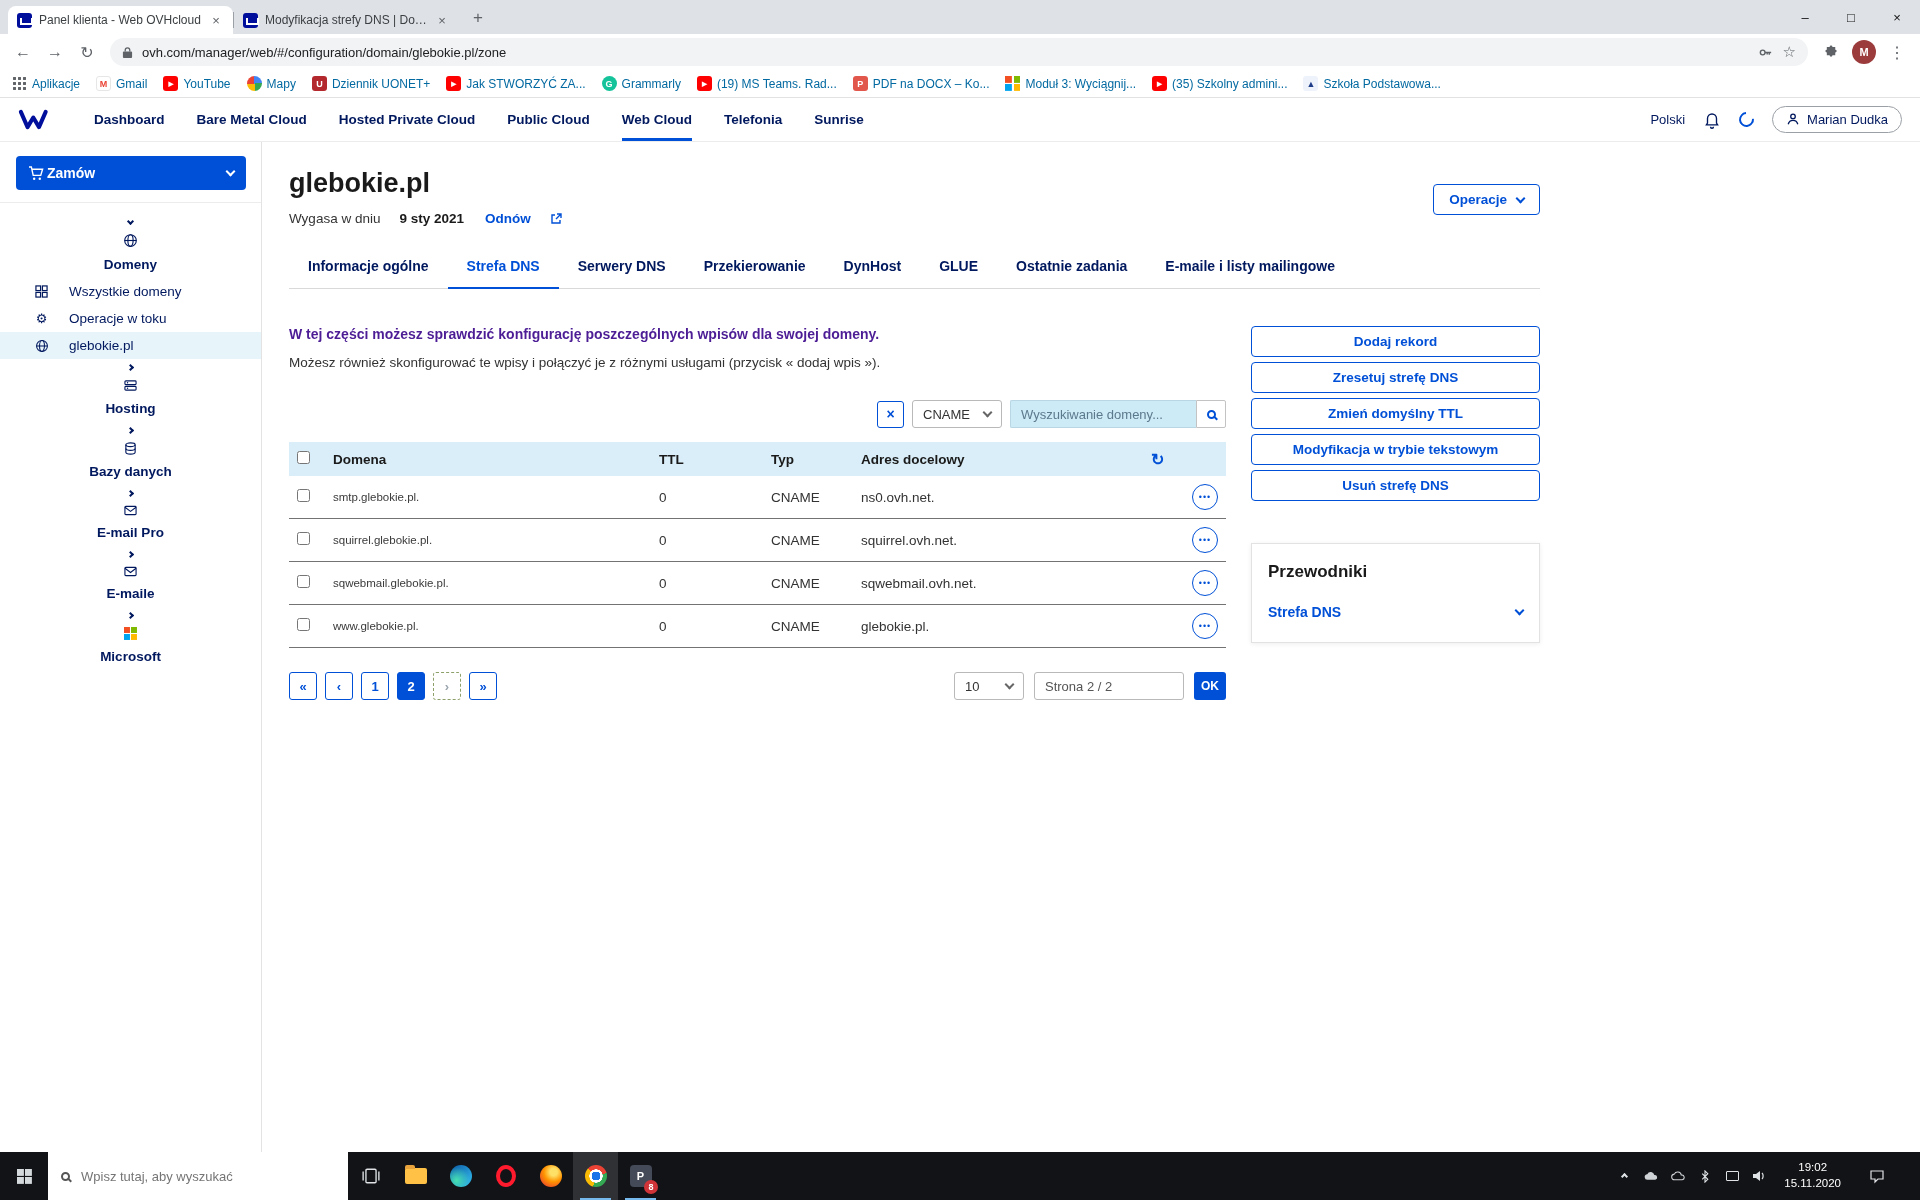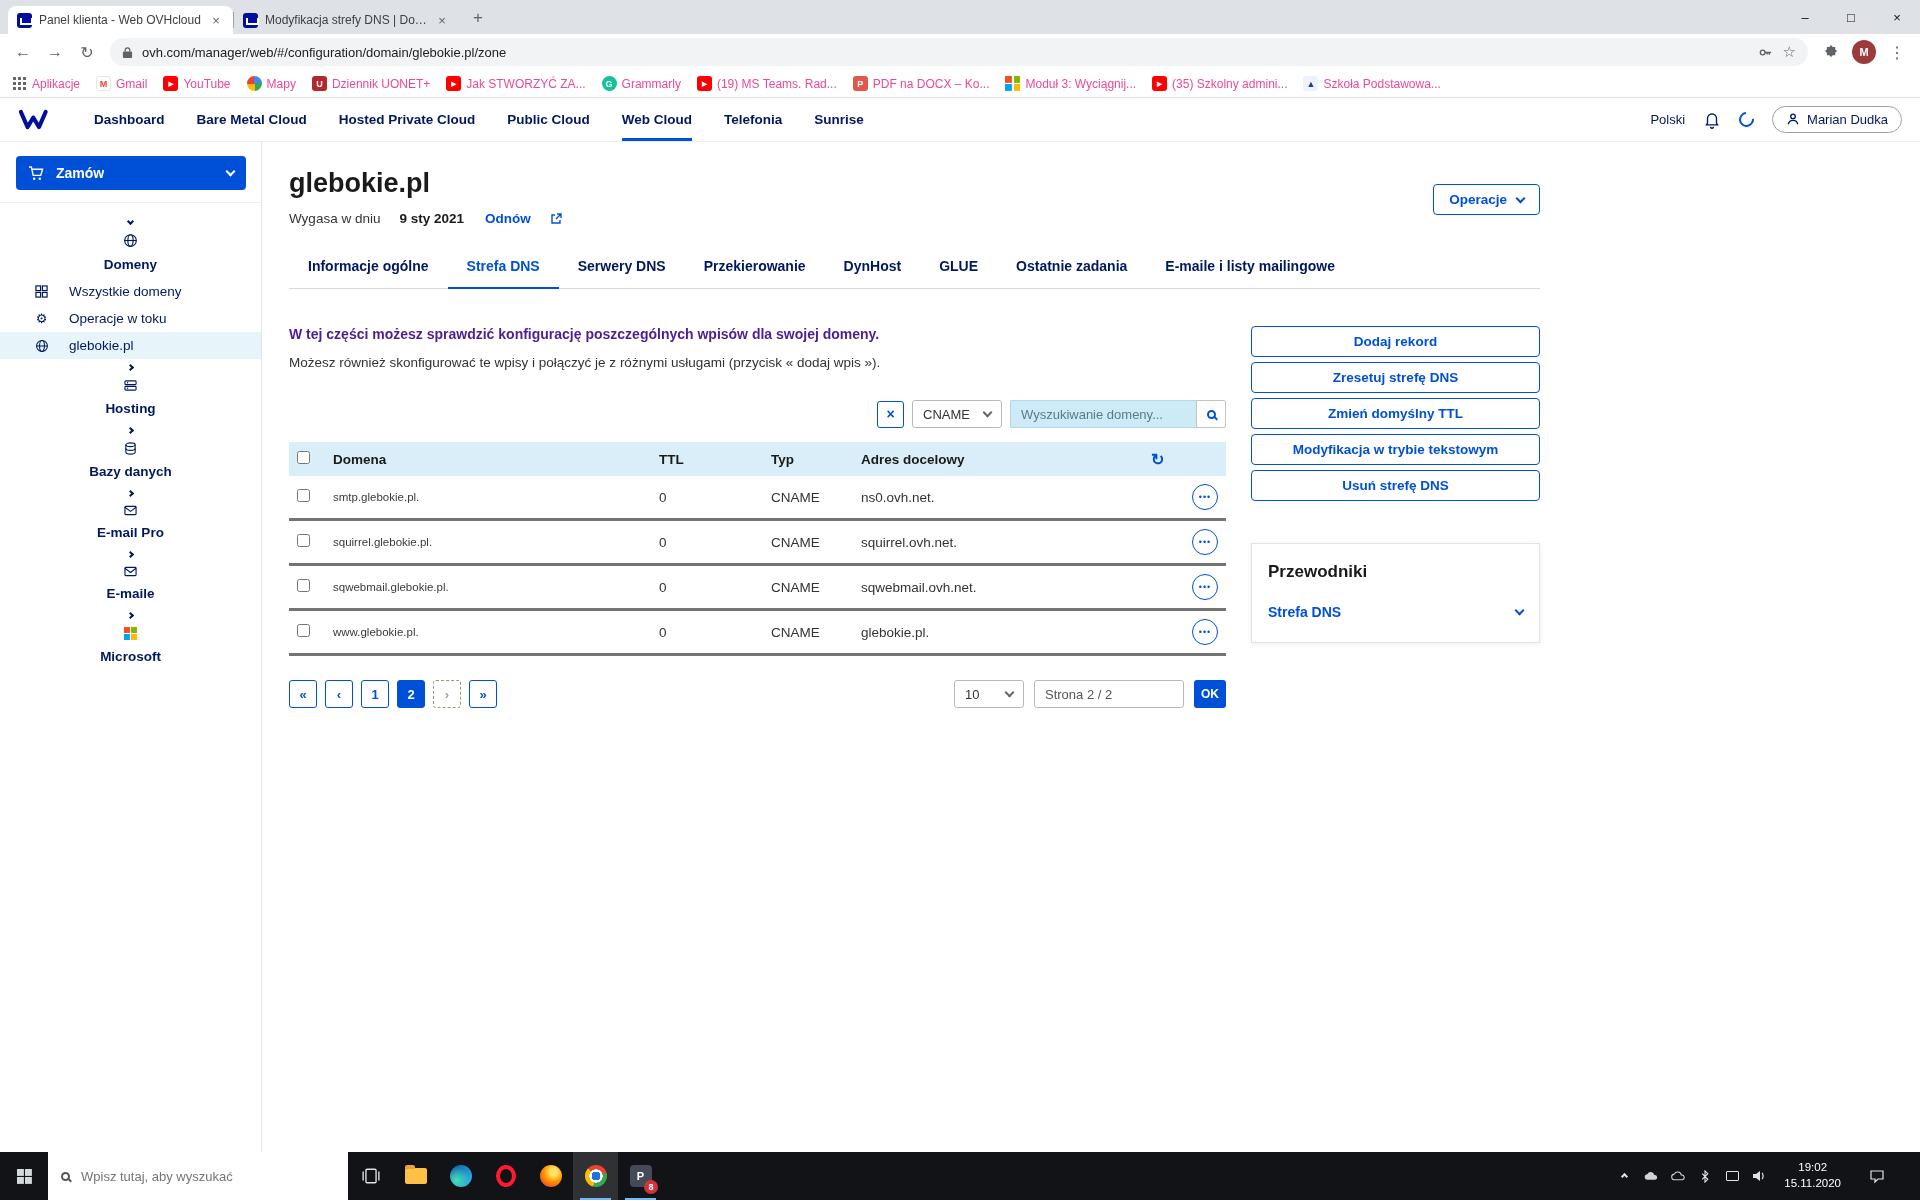--- a/index.html
+++ b/index.html
@@ -22,21 +22,21 @@
   .win-btn { width:46px; height:100%; display:flex; align-items:center; justify-content:center; font-size:13px; color:#111; }
 
   .toolbar { height:36px; background:#fff; display:flex; align-items:center; padding:0 8px; gap:2px; flex:none; }
   .nav-icon { width:30px; height:30px; display:flex; align-items:center; justify-content:center; color:#5f6368; font-size:16px; border-radius:50%; flex:none; }
   .urlbar { flex:1; height:28px; background:#f1f3f4; border-radius:14px; display:flex; align-items:center; padding:0 12px; gap:9px; margin:0 6px; font-size:13px; color:#202124; min-width:0; }
   .url-text { flex:1; white-space:nowrap; overflow:hidden; }
   .url-right { display:flex; align-items:center; gap:10px; }
   .star { font-size:15px; color:#5f6368; }
   .avatar { width:24px; height:24px; border-radius:50%; background:#9c3b3b; color:#fff; font-size:11px; font-weight:bold; display:flex; align-items:center; justify-content:center; margin:0 4px; }
 
-  .bookmarks { height:28px; background:#fff; display:flex; align-items:center; padding:0 12px; gap:16px; font-size:12px; color:#ec4899; border-bottom:1px solid #e2e2e2; flex:none; white-space:nowrap; overflow:hidden; }
+  .bookmarks { height:28px; background:#fff; display:flex; align-items:center; padding:0 12px; gap:16px; font-size:12px; color:#0369a1; border-bottom:1px solid #e2e2e2; flex:none; white-space:nowrap; overflow:hidden; }
   .bm { display:flex; align-items:center; gap:5px; }
   .bm-ic { width:15px; height:15px; border-radius:3px; display:inline-flex; align-items:center; justify-content:center; font-size:9px; font-weight:bold; color:#fff; flex:none; position:relative; }
   .ic-apps { border-radius:0; background-image:radial-gradient(circle,#616569 1.4px,transparent 1.6px); background-size:5px 5px; background-position:center; }
   .ic-gmail { background:#fff; border:1px solid #e6e6e6; color:#ea4335; }
   .ic-gmail::after { content:"M"; }
   .ic-yt { background:#f00; }
   .ic-yt::after { content:"▶"; font-size:6.5px; }
   .ic-maps { background:conic-gradient(#4285f4 0 25%, #34a853 0 50%, #fbbc05 0 75%, #ea4335 0); border-radius:50%; }
   .ic-uonet { background:#b3282d; }
   .ic-uonet::after { content:"U"; }
@@ -59,21 +59,21 @@
   .hnav-item { display:flex; align-items:center; font-size:13.5px; font-weight:bold; color:var(--header-link,#00185e); border-bottom:3px solid transparent; padding-top:3px; cursor:pointer; }
   .hnav-item.active { border-bottom-color:var(--ovh-primary,#0050d7); }
   .hright { margin-left:auto; display:flex; align-items:center; gap:18px; }
   .lang { font-size:13px; color:var(--header-link,#00185e); }
   .spinner { width:15px; height:15px; border-radius:50%; border:2px solid var(--ovh-primary,#0050d7); border-top-color:transparent; transform:rotate(40deg); }
   .user-chip { display:flex; gap:7px; border:1px solid #9aa0a6; border-radius:16px; padding:5px 13px; font-size:13px; color:var(--header-link,#00185e); }
 
   
   .app-body { flex:1; display:flex; background:#fff; min-height:0; }
   .sidebar { width:262px; flex:none; border-right:1px solid #e3e3e3; padding-top:12px; font-size:13.5px; color:var(--header-link,#00185e); }
-  .order-btn { margin:2px 16px 12px; width:230px; height:34px; background:var(--ovh-primary,#0050d7); color:#fff; border:none; border-radius:4px; display:flex; align-items:center; padding:0 12px; gap:11px; font-size:14px; font-weight:bold; font-family:inherit; }
+  .order-btn { margin:2px 16px 12px; width:230px; height:34px; background:var(--ovh-primary,#0050d7); color:#fff; border:none; border-radius:4px; display:flex; align-items:center; padding:0 12px; gap:2px; font-size:14px; font-weight:bold; font-family:inherit; }
   .order-btn .chev { margin-left:auto; margin-top:-3px; }
   .sidebar-sep { border-bottom:1px solid #ececec; margin-bottom:10px; }
   .side-row { display:flex; align-items:center; gap:9px; padding:6px 16px; cursor:pointer;flex-direction:column; }
   .side-row .lbl { font-weight:bold; }
   .side-sub { display:flex; align-items:center; gap:20px; padding:6px 16px 6px 34px; cursor:pointer; }
   .side-sub.selected { background:var(--selected-bg,#e7f5fb); }
   .chev { display:inline-block; width:7px; height:7px; border-right:2px solid currentColor; border-bottom:2px solid currentColor; transform:rotate(45deg); flex:none; }
   .chev.right { transform:rotate(-45deg); }
   .chev.up { transform:rotate(-135deg); }
   .chev.sm { width:5px; height:5px; }
@@ -107,21 +107,21 @@
   .domain-search { width:186px; height:28px; background:var(--search-bg,#cdeaf7); border:1px solid #b9d6e4; border-right:none; padding:0 10px; font-size:13px; font-family:inherit; color:#a21caf; border-radius:2px 0 0 2px; }
   .domain-search::placeholder { color:#5b7a8c; }
   .search-btn { width:30px; height:28px; background:#fff; border:1px solid #c3c3c3; border-radius:0 2px 2px 0; display:flex; align-items:center; justify-content:center; }
   .mag { width:9px; height:9px; border:2px solid var(--ovh-primary,#0050d7); border-radius:50%; position:relative; display:inline-block; }
   .mag::after { content:""; position:absolute; width:5px; height:2px; background:var(--ovh-primary,#0050d7); transform:rotate(45deg); right:-4px; bottom:-2px; }
   .mag.gray { border-color:#555; }
   .mag.gray::after { background:#555; }
 
   table.dns { width:100%; border-collapse:collapse; margin-top:14px; font-size:13.5px; color:#333; }
   table.dns thead th { background:var(--table-header-bg,#d9eef8); text-align:left; font-weight:bold; color:#1a1a1a; height:34px; padding:0 8px; }
-  table.dns tbody td { border-bottom:3px solid #737373; height:34px; padding:8px 8px; }
+  table.dns tbody td { border-bottom:1px solid #737373; height:34px; padding:8px 8px; }
   td.cell-domain { font-size:11.5px; color:#3a3a3a; }
   td.cell-actions, th.col-refresh { text-align:right; }
   .dots-btn { width:26px; height:26px; border:1px solid var(--ovh-primary,#0050d7); border-radius:50%; color:var(--ovh-primary,#0050d7); background:#fff; font-size:9px; letter-spacing:1px; display:inline-flex; align-items:center; justify-content:center; }
   .refresh-btn { border:none; background:none; color:var(--ovh-primary,#0050d7); font-size:16px; font-weight:bold; }
   input[type="checkbox"] { width:13px; height:13px; }
 
   .pagination-row { margin-top:24px; display:flex; justify-content:space-between; align-items:center; }
   .pg-group { display:flex; gap:8px; }
   .pg-btn { min-width:28px; height:28px; padding:0 6px; border:1px solid var(--ovh-primary,#0050d7); border-radius:3px; color:var(--ovh-primary,#0050d7); background:#fff; font-size:13px; font-weight:bold; display:flex; align-items:center; justify-content:center; font-family:inherit; }
   .pg-btn.active { background:var(--ovh-primary,#0050d7); color:#fff; }

